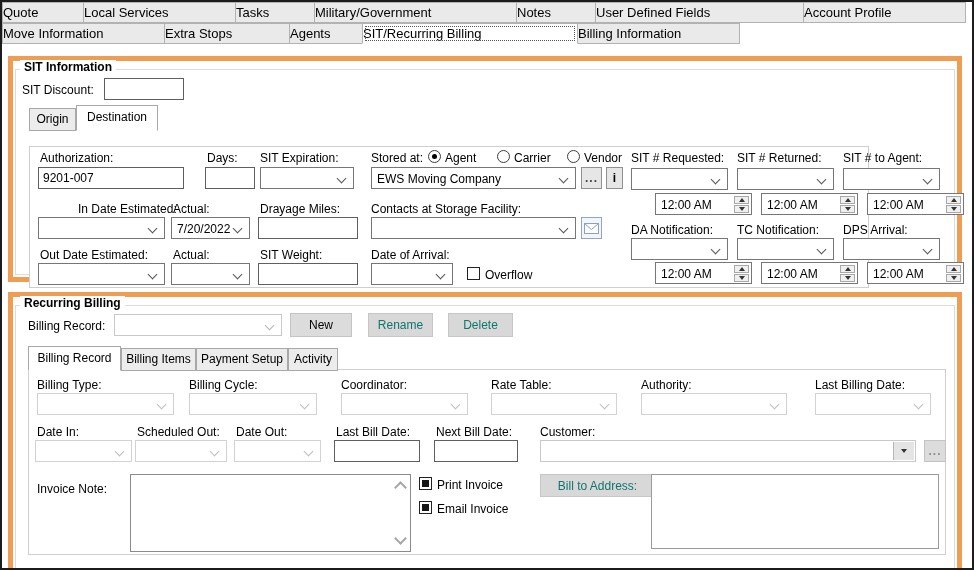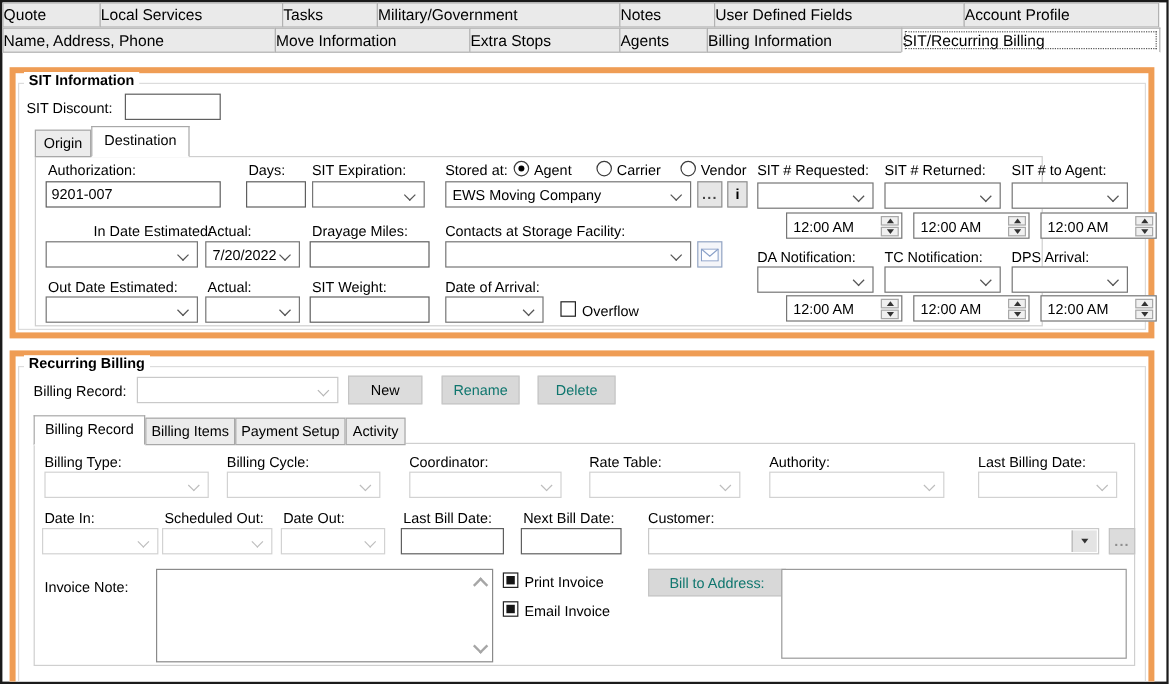--- a/index.html
+++ b/index.html
@@ -61,39 +61,38 @@
   <div class="trow">
     <div class="tab" style="width:82px">Quote</div>
     <div class="tab" style="width:153px">Local Services</div>
     <div class="tab" style="width:80px">Tasks</div>
     <div class="tab" style="width:203px">Military/Government</div>
     <div class="tab" style="width:80px">Notes</div>
     <div class="tab" style="width:209px">User Defined Fields</div>
     <div class="tab" style="width:163px">Account Profile</div>
   </div>
   <div class="trow">
-    <div class="tab" style="width:228px">Name, Address, Phone</div>
     <div class="tab" style="width:163px">Move Information</div>
     <div class="tab" style="width:126px">Extra Stops</div>
     <div class="tab" style="width:74px">Agents</div>
+    <div class="tab active" style="width:216px">SIT/Recurring Billing</div>
     <div class="tab" style="width:163px">Billing Information</div>
-    <div class="tab active" style="width:216px">SIT/Recurring Billing</div>
   </div>
 
   <div class="frame" style="left:6px;top:54px;width:954px;height:226px;">
     <div class="gb"></div>
     <span class="legend" style="left:7px;">SIT Information</span>
 
     <span class="lbl" style="left:9px;top:22px;">SIT Discount:</span>
     <input class="tb" style="left: 91px; top: 17px; width: 80px;" value="">
 
     <div class="subtab" style="left:16px;top:47px;width:47px;height:23px;line-height:21px;">Origin</div>
     <div class="subtab active" style="left:63px;top:44px;width:82px;height:26px;line-height:23px;">Destination</div>
 
-    <div class="panel" style="left:16px;top:69px;width:840px;height:142px;">
+    <div class="panel" style="left:16px;top:85px;width:840px;height:142px;">
 
       <span class="lbl" style="left:10px;top:4px;">Authorization:</span>
       <input class="tb" style="left: 8px; top: 20px; width: 146px;" value="9201-007">
       <span class="lbl" style="left:177px;top:4px;">Days:</span>
       <input class="tb" style="left: 175px; top: 20px; width: 50px;" value="">
       <span class="lbl" style="left:230px;top:4px;">SIT Expiration:</span>
       <div class="combo" style="left:230px;top:20px;width:94px;">
           <i class="chev"></i>
         </div>
 

